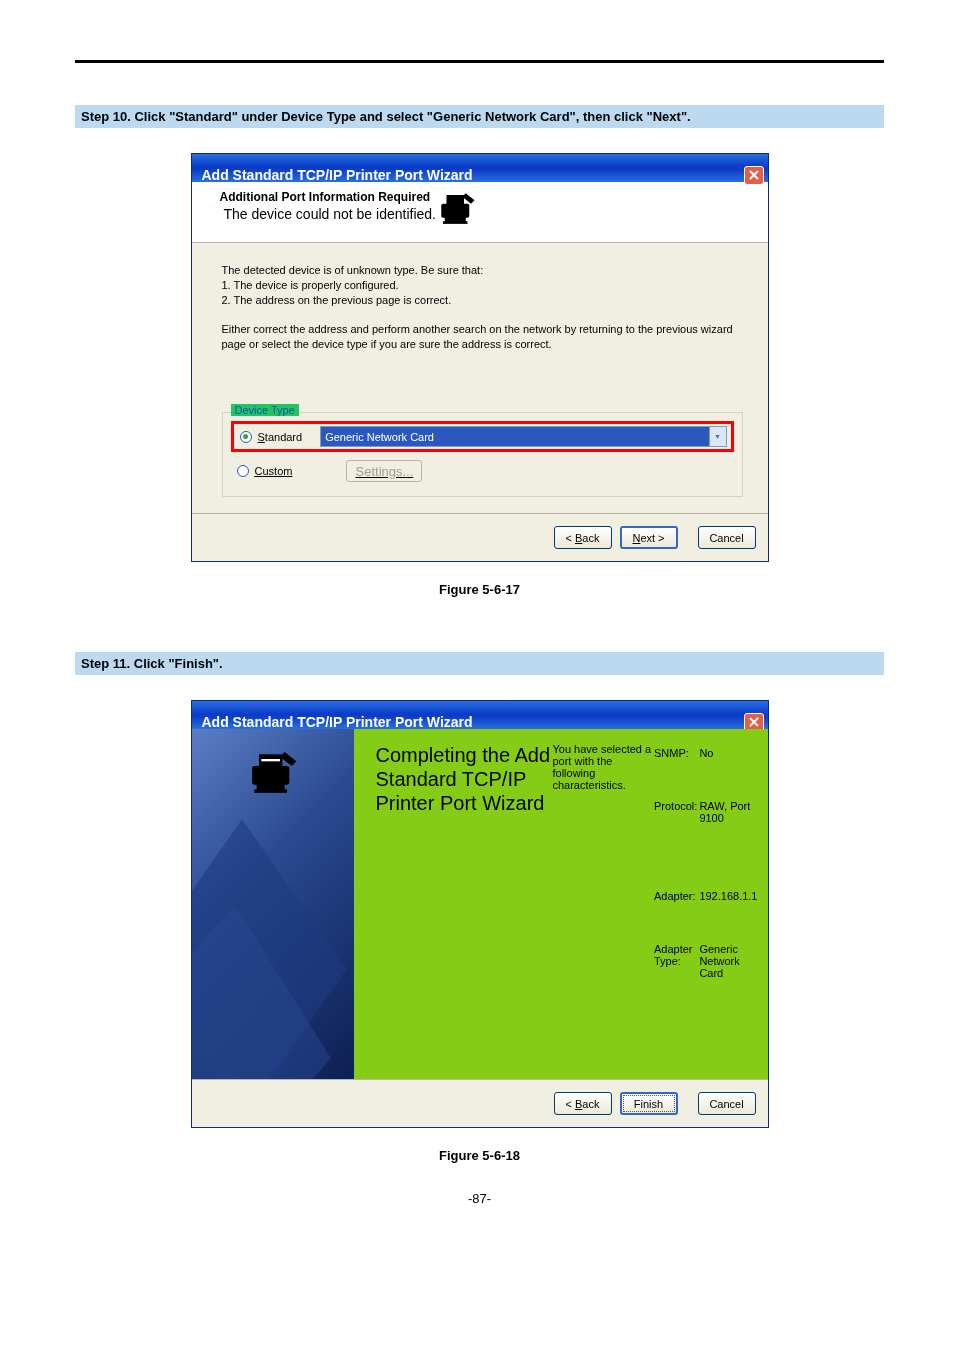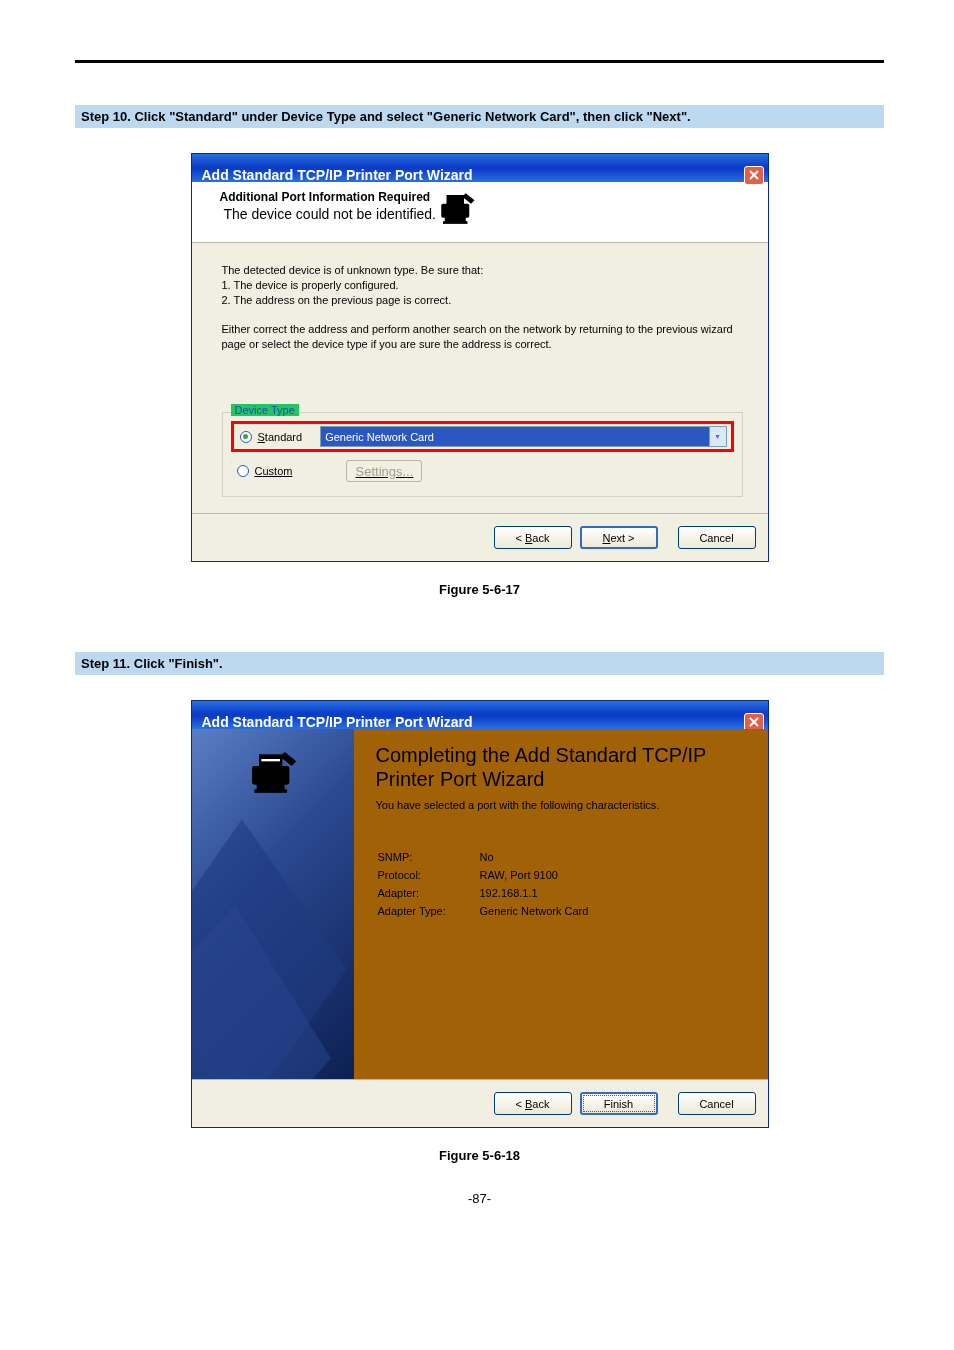--- a/index.html
+++ b/index.html
@@ -164,21 +164,21 @@
   .dialog-footer-sep {
     border-top: 1px solid #b8b8a8;
   }
   .dialog-footer {
     padding: 12px 12px 12px 0;
     display: flex;
     justify-content: flex-end;
     gap: 8px;
   }
   .win-btn {
-    width: 78px;
+    width: 58px;
     height: 23px;
     border: 1px solid #003c74;
     border-radius: 3px;
     background: linear-gradient(to bottom, #fff, #eee8d6);
     font-size: 11px;
     cursor: pointer;
   }
   .win-btn.default { border: 2px solid #316ac5; }
   .win-btn.dotted { outline: 1px dotted #555; outline-offset: -4px; }
   .ul { text-decoration: underline; }
@@ -215,26 +215,26 @@
     position: absolute;
     width: 180px;
     height: 180px;
     background: #27458f;
     opacity: 0.5;
     transform: rotate(50deg) skew(8deg,8deg);
     left: -60px;
     top: 230px;
   }
   .completion-right {
-    background: #a16207;
+    background: #84cc16;
     flex: 1;
-    padding: 14px 28px 10px 22px;
-    font-size: 11px;
-    display: flex;
-    flex-direction: column;
+    padding: 14px 8px 10px 22px;
+    font-size: 11px;
+    display: flex;
+    flex-direction: row;
   }
   .completion-title {
     font-family: "Trebuchet MS", Arial, sans-serif;
     font-size: 20px;
     line-height: 24px;
     color: #000;
     margin-bottom: 8px;
   }
   .completion-sub { font-size: 11px; margin-bottom: 36px; }
   .char-table { font-size: 11px; }

